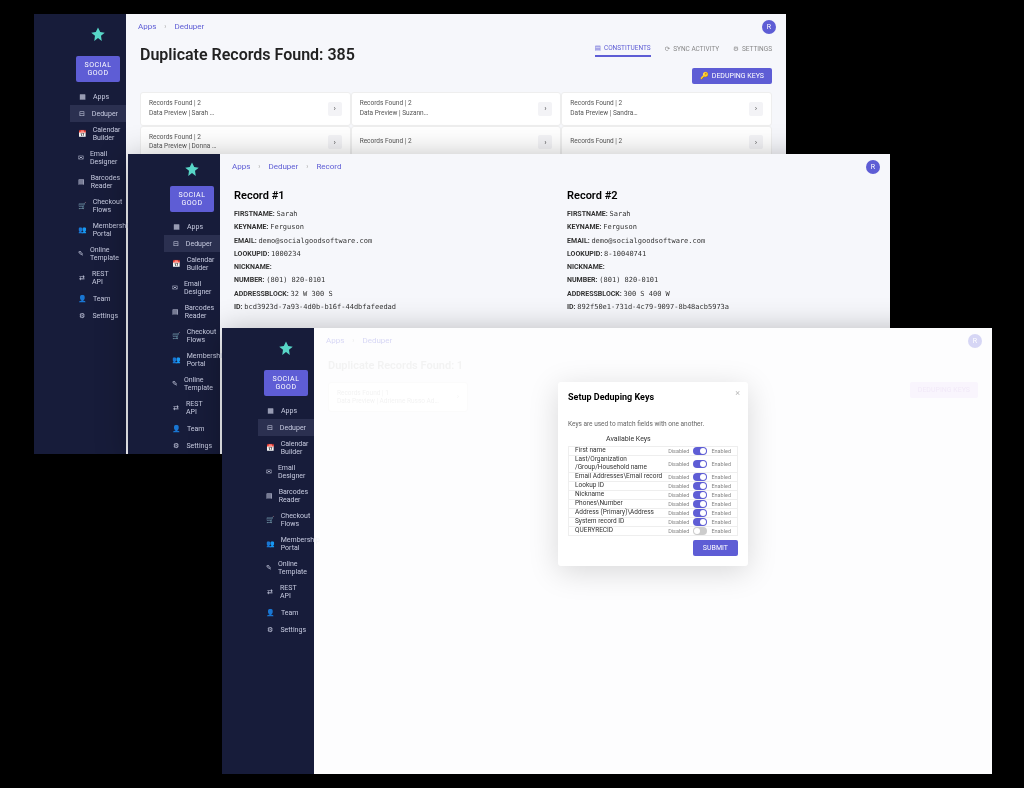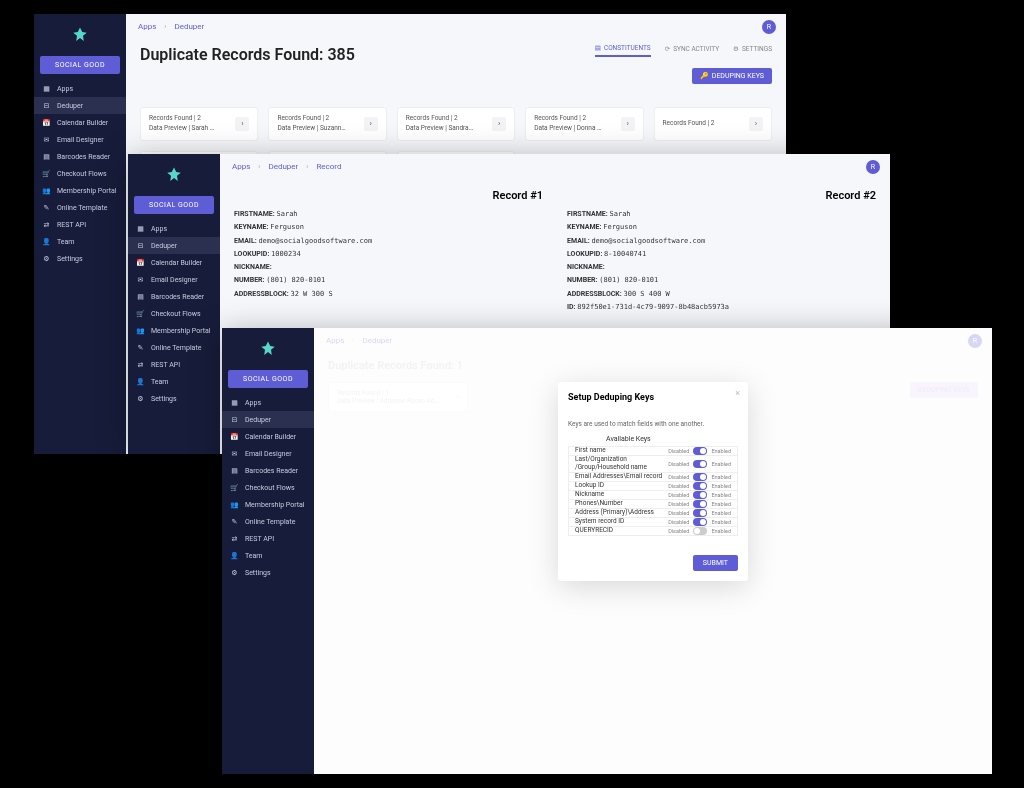--- a/index.html
+++ b/index.html
@@ -1,60 +1,60 @@
 <!DOCTYPE html>
 <html><head>
 <meta charset="utf-8">
 <style>
   * { box-sizing: border-box; margin: 0; padding: 0; font-family: -apple-system, BlinkMacSystemFont, "Segoe UI", Roboto, Arial, sans-serif; }
   body { background: #000; width: 1024px; height: 788px; position: relative; overflow: hidden; }
   .layer { position: absolute; background: #f6f7fb; box-shadow: 0 4px 30px rgba(0,0,0,0.3); display: flex; }
-  .sidebar { background: #171c3a; color: #c7cbe0; width: 92px; flex-shrink: 0; display: flex; flex-direction: column; }
+  .sidebar { background: #171c3a; color: #c7cbe0; width: 92px; flex-shrink: 0; display: flex; flex-direction: column; padding-left: 36px; }
   .logo { height: 42px; display:flex; align-items:center; justify-content:center; }
   .logo svg { width: 18px; height: 18px; }
   .brand-btn { background: #5e5dd5; color: #fff; font-size: 7px; letter-spacing: .5px; text-align:center; padding: 5px 4px; margin: 0 6px 6px; border-radius:2px; }
   .navlist { display:flex; flex-direction:column; }
   .navitem { display:flex; align-items:center; gap:6px; padding:4px 8px; font-size:7px; color:#c7cbe0; cursor:pointer; }
   .navitem.active { background:#2b3050; }
   .navitem .ico { width:9px; height:9px; display:inline-flex; align-items:center; justify-content:center; }
   .content { flex:1; position:relative; }
   .crumbs { display:flex; align-items:center; gap:8px; padding:8px 12px; font-size:8px; color:#5e5dd5; }
   .crumbs .sep { color:#aaa; font-size:7px; }
   .avatar { position:absolute; top:6px; right:10px; width:14px; height:14px; border-radius:50%; background:#5e5dd5; color:#fff; font-size:7px; display:flex; align-items:center; justify-content:center; }
   .main { padding: 6px 14px; }
   .heading { font-size:16px; font-weight:600; color:#222; }
   .tabs-top { position:absolute; top:30px; right:14px; display:flex; gap:14px; font-size:6.5px; color:#888; }
   .tabs-top .tab { display:flex; align-items:center; gap:3px; padding-bottom:3px; }
   .tabs-top .tab.active { color:#5e5dd5; border-bottom:2px solid #5e5dd5; }
   .keys-btn { position:absolute; top:54px; right:14px; background:#5e5dd5; color:#fff; font-size:7px; padding:4px 8px; border-radius:2px; display:flex; align-items:center; gap:3px; }
-  .card-grid { display:grid; grid-template-columns:repeat(5,1fr); gap:10px; margin-top:43px; }
+  .card-grid { display:grid; grid-template-columns:repeat(3,1fr); margin-top:28px; }
   .card { background:#fff; border:1px solid #eee; border-radius:3px; padding:6px 8px; font-size:6.5px; color:#555; display:flex; align-items:center; justify-content:space-between; }
   .card .ct { line-height:1.5; }
   .card .chev { width:14px; height:14px; background:#f3f3f6; border-radius:2px; display:flex; align-items:center; justify-content:center; color:#555; font-size:8px; }
   
   .rec-cols { display:flex; gap:24px; margin-top:4px; }
   .rec-col { flex:1; }
-  .rec-title { font-size:11px; font-weight:600; margin-bottom:6px;text-align:right; }
+  .rec-title { font-size:11px; font-weight:600; margin-bottom:6px; }
   .field { font-family: ui-monospace, Menlo, monospace; font-size:7px; color:#333; line-height:1.9; }
   .field b { font-weight:700;text-align:center; }
   
   .overlay { position:absolute; inset:0; background:rgba(255,255,255,0.75); }
   .modal { position:absolute; top:54px; left:50%; transform:translateX(-50%); width:190px; background:#fff; border-radius:3px; box-shadow:0 6px 30px rgba(0,0,0,.15); padding:10px; }
   .modal h3 { font-size:9px; font-weight:700; }
   .modal p  { font-size:6.5px; color:#666; margin-top:18px; }
   .modal .sub { font-size:7px; color:#333; margin-top:7px; margin-bottom:3px;margin-left:38px; }
   .keyrow { display:flex; align-items:center; justify-content:space-between; border:1px solid #eee; border-top:none; padding:0 6px; }
   .keyrow:first-of-type { border-top:1px solid #eee; }
   .keyrow .kn { font-size:6.5px; color:#333; max-width:90px; line-height:1.2; }
   .keyrow .opt { display:flex; align-items:center; gap:4px; font-size:5.5px; color:#888; }
   .toggle { width:14px; height:8px; border-radius:4px; position:relative; }
   .toggle::after { content:""; position:absolute; width:6px; height:6px; background:#fff; border-radius:50%; top:1px; }
   .toggle.on { background:#5e5dd5; } .toggle.on::after { right:1px; }
   .toggle.off { background:#ccc; } .toggle.off::after { left:1px; }
-  .modal-submit { margin-top:19px; float:right; background:#5e5dd5; color:#fff; font-size:7px; padding:4px 10px; border-radius:2px; }
+  .modal-submit { margin-top:4px; float:right; background:#5e5dd5; color:#fff; font-size:7px; padding:4px 10px; border-radius:2px; }
   .modal-close { position:absolute; top:6px; right:8px; font-size:9px; color:#bbb; }
   .faded-hdr { font-size:11px; color:#ccc; font-weight:600; }
   .faded-card { background:#fff; border:1px solid #eee; padding:6px 8px; font-size:6.5px; color:#ccc; width:140px; margin-top:10px; display:flex; justify-content:space-between; align-items:center; border-radius:3px; }
   .faded-keys { position:absolute; top:54px; right:14px; background:#e6d6f7; color:#c9a9e3; font-size:7px; padding:4px 8px; border-radius:2px; }
 </style>
 </head>
 <body>
 
 <div class="layer" style="top:14px; left:34px; width:752px; height:440px;">
   <div class="sidebar">
@@ -268,20 +268,21 @@
       <div class="rec-cols">
           <div class="rec-col">
             <div class="rec-title">Record #1</div>
             <div class="field"><b>FIRSTNAME: </b>Sarah</div>
             <div class="field"><b>KEYNAME: </b>Ferguson</div>
             <div class="field"><b>EMAIL: </b>demo@socialgoodsoftware.com</div>
             <div class="field"><b>LOOKUPID: </b>1000234</div>
             <div class="field"><b>NICKNAME: </b></div>
             <div class="field"><b>NUMBER: </b>(801) 820-0101</div>
             <div class="field"><b>ADDRESSBLOCK: </b>32 W 300 S</div>
+            <div class="field"><b>ID: </b>bcd3923d-7a93-4d0b-b16f-44dbfafeedad</div>
           </div>
           <div class="rec-col">
             <div class="rec-title">Record #2</div>
             <div class="field"><b>FIRSTNAME: </b>Sarah</div>
             <div class="field"><b>KEYNAME: </b>Ferguson</div>
             <div class="field"><b>EMAIL: </b>demo@socialgoodsoftware.com</div>
             <div class="field"><b>LOOKUPID: </b>8-10040741</div>
             <div class="field"><b>NICKNAME: </b></div>
             <div class="field"><b>NUMBER: </b>(801) 820-0101</div>
             <div class="field"><b>ADDRESSBLOCK: </b>300 S 400 W</div>

